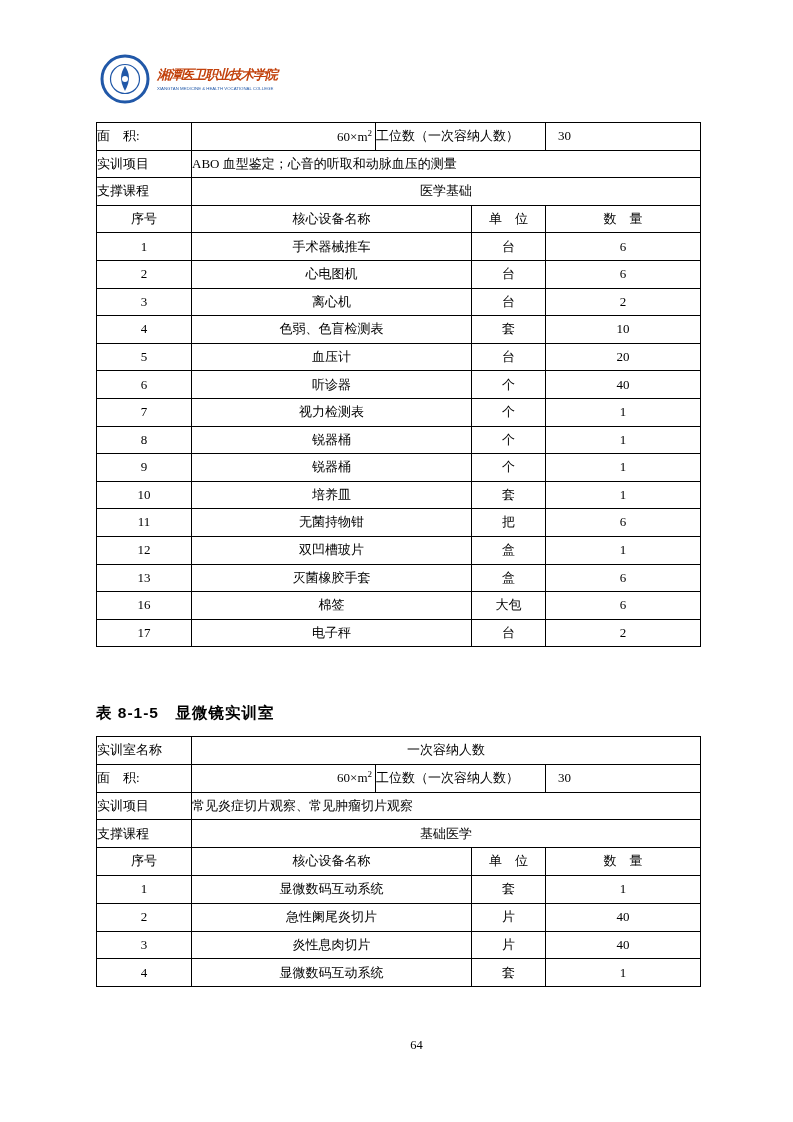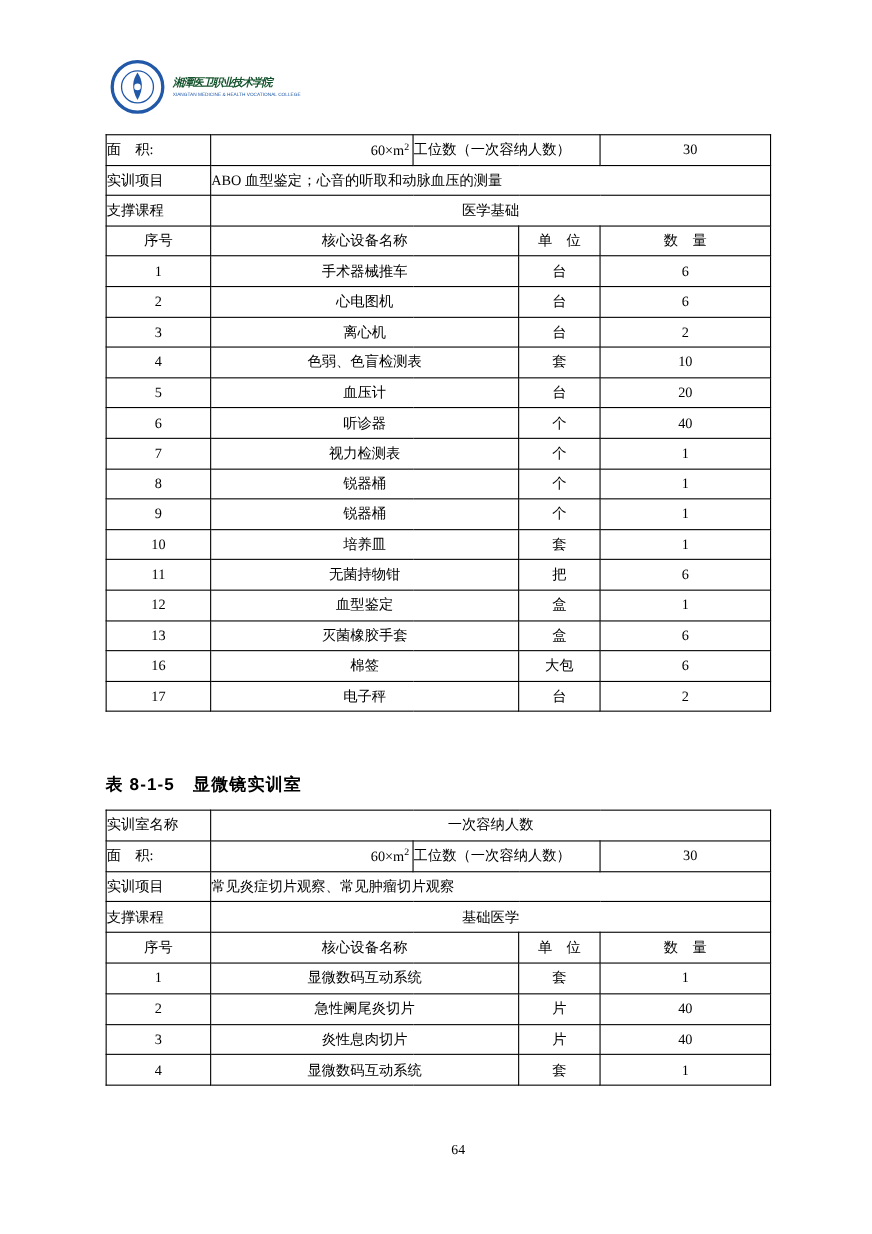--- a/index.html
+++ b/index.html
@@ -20,24 +20,24 @@
     position: absolute;
     left: 100px;
     top: 54px;
     display: flex;
     align-items: center;
     gap: 7px;
   }
   .emblem { width: 50px; height: 50px; flex: 0 0 auto; }
   .logo-text { display: flex; flex-direction: column; justify-content: center; }
   .logo-cn {
-    color: #14532d;
+    color: #c2410c;
     font-weight: bold;
     font-style: italic;
-    font-size: 10px;
+    font-size: 13px;
     letter-spacing: -1px;
     white-space: nowrap;
     font-family: "Liberation Serif", serif;
   }
   .logo-en {
     color: #2158a8;
     font-size: 6px;
     white-space: nowrap;
     transform: scale(0.72);
     transform-origin: left center;
@@ -61,21 +61,21 @@
     line-height: 1.25;
     height: 27.6px;
     padding: 0 3px;
     text-align: center;
     overflow: hidden;
     white-space: nowrap;
   }
   #table2 td { height: 27.8px; }
   table.doc td.lbl { text-align: left; padding-left: 0; }
   table.doc td.area-val { text-align: right; }
-  table.doc td.cap-val { text-align: center; padding-left: 12px; margin-top: 47px; }
+  table.doc td.cap-val { text-align: left; padding-left: 12px; margin-top: 47px; }
   table.doc td sup { font-size: 9px; }
 
   
   .caption {
     position: absolute;
     left: 96px;
     width: 604px;
     top: 703px;
     text-align: left;
     font-size: 15.5px;
@@ -203,21 +203,21 @@
           <td colspan="1">1</td>
         </tr>
         <tr>
           <td colspan="1">11</td>
           <td colspan="2">无菌持物钳</td>
           <td colspan="1">把</td>
           <td colspan="1">6</td>
         </tr>
         <tr>
           <td colspan="1">12</td>
-          <td colspan="2">血型鉴定</td>
+          <td colspan="2">双凹槽玻片</td>
           <td colspan="1">盒</td>
           <td colspan="1">1</td>
         </tr>
         <tr>
           <td colspan="1">13</td>
           <td colspan="2">灭菌橡胶手套</td>
           <td colspan="1">盒</td>
           <td colspan="1">6</td>
         </tr>
         <tr>

